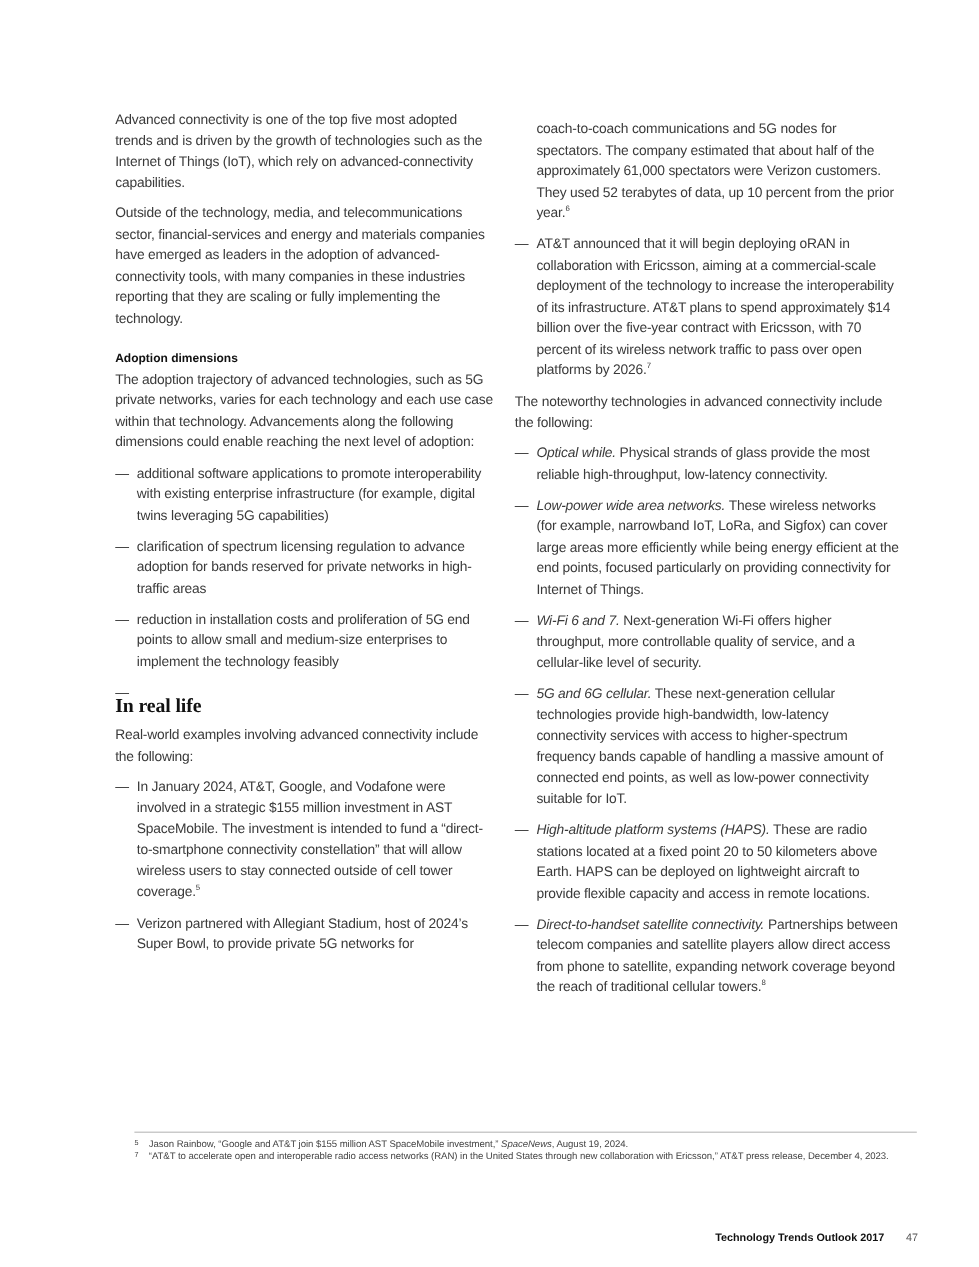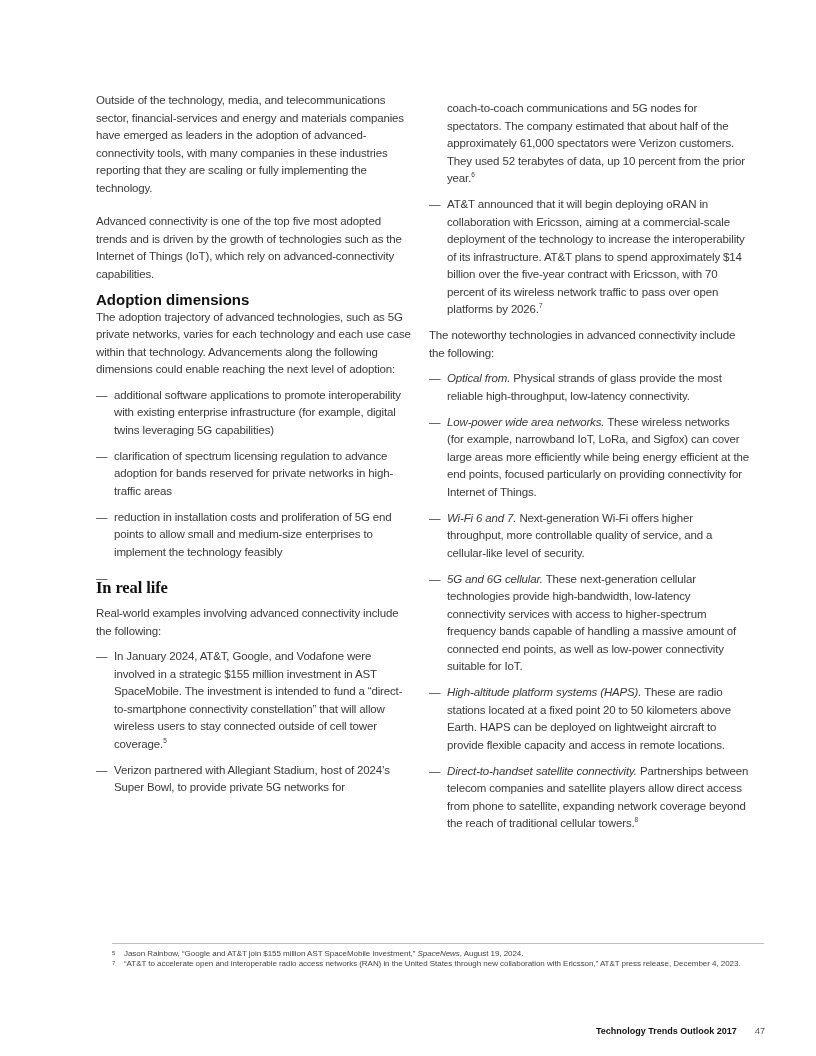--- a/index.html
+++ b/index.html
@@ -3,43 +3,43 @@
 <meta charset="utf-8">
 <style>
   html, body { margin: 0; padding: 0; background: #ffffff; }
   body { width: 816px; height: 1056px; position: relative; overflow: hidden;
          font-family: "Liberation Sans", sans-serif; color: #3a3a3a; }
   .col { position: absolute; top: 92px; }
   .col-left { left: 96px; width: 318px; }
   .col-right { left: 429px; width: 320px; top: 100px; }
   h2 { font-family: "Liberation Serif", serif; font-weight: bold; font-size: 16.5px;
        color: #111; margin: 0 0 6px 0; line-height: 22px; letter-spacing: -0.1px; }
-  h3 { font-size: 15px; font-weight: bold; color: #111; margin: 0; line-height: 17.5px; }
+  h3 { font-size: 10px; font-weight: bold; color: #111; margin: 0; line-height: 17.5px; }
   p { font-size: 11.5px; line-height: 17.5px; margin: 0 0 8px 0; letter-spacing: -0.15px; }
   ul.dash { list-style: none; margin: 0; padding: 0; }
   ul.dash li { position: relative; padding-left: 18px; font-size: 11.5px; line-height: 17.5px;
                margin: 0 0 8.5px 0; letter-spacing: -0.15px; }
   ul.dash li .dash-mark { position: absolute; left: 0; top: 0; }
   sup { font-size: 6.5px; vertical-align: 5px; line-height: 0; }
   em { font-style: italic; }
   .gap-h2 { margin-top: 16px; }
   .cont { padding-left: 18px; font-size: 11.5px; line-height: 17.5px; margin: 0 0 8.5px 0; letter-spacing: -0.15px; }
   .footnotes { position: absolute; left: 112px; top: 943px; width: 652px; border-top: 1px solid #bdbdbd; padding-top: 5px; }
   .fn { position: relative; padding-left: 12px; font-size: 8px; line-height: 10px; color: #444; letter-spacing: -0.05px; }
   .fn .fn-num { position: absolute; left: 0; top: -1px; font-size: 6px; }
   .footer { position: absolute; top: 1026px; left: 560px; width: 205px; font-size: 9px; }
   .footer .ft-title { position: absolute; left: 36px; font-weight: bold; color: #111; }
   .footer .ft-page { position: absolute; right: 0; color: #555; }
 </style>
 </head>
 <body>
 
 <div class="col col-left">
+  <p>Advanced connectivity is one of the top five most adopted trends and is driven by the growth of technologies such as the Internet of Things (IoT), which rely on advanced-connectivity capabilities.</p>
   <p style="margin-bottom:16px">Outside of the technology, media, and telecommunications sector, financial-services and energy and materials companies have emerged as leaders in the adoption of advanced-connectivity tools, with many companies in these industries reporting that they are scaling or fully implementing the technology.</p>
-  <p>Advanced connectivity is one of the top five most adopted trends and is driven by the growth of technologies such as the Internet of Things (IoT), which rely on advanced-connectivity capabilities.</p>
   <h3>Adoption dimensions</h3>
   <p>The adoption trajectory of advanced technologies, such as 5G private networks, varies for each technology and each use case within that technology. Advancements along the following dimensions could enable reaching the next level of adoption:</p>
   <ul class="dash">
     <li><span class="dash-mark">—</span><span>additional software applications to promote interoperability with existing enterprise infrastructure (for example, digital twins leveraging 5G capabilities)</span></li>
     <li><span class="dash-mark">—</span><span>clarification of spectrum licensing regulation to advance adoption for bands reserved for private networks in high-traffic areas</span></li>
     <li><span class="dash-mark">—</span><span>reduction in installation costs and proliferation of 5G end points to allow small and medium-size enterprises to implement the technology feasibly</span></li>
     <li><span class="dash-mark">—</span></li>
   </ul>
 
   <h2 class="gap-h2">In real life</h2>
@@ -51,21 +51,21 @@
 </div>
 
 <div class="col col-right">
   <div class="cont"><span>coach-to-coach communications and 5G nodes for spectators. The company estimated that about half of the approximately 61,000 spectators were Verizon customers. They used 52 terabytes of data, up 10 percent from the prior year.</span><sup>6</sup></div>
   <ul class="dash">
     <li><span class="dash-mark">—</span><span>AT&amp;T announced that it will begin deploying oRAN in collaboration with Ericsson, aiming at a commercial-scale deployment of the technology to increase the interoperability of its infrastructure. AT&amp;T plans to spend approximately $14 billion over the five-year contract with Ericsson, with 70 percent of its wireless network traffic to pass over open platforms by 2026.</span><sup>7</sup></li>
   </ul>
 
   <p>The noteworthy technologies in advanced connectivity include the following:</p>
   <ul class="dash">
-    <li><span class="dash-mark">—</span><em>Optical from.</em><span> Physical strands of glass provide the most reliable high-throughput, low-latency connectivity.</span></li>
+    <li><span class="dash-mark">—</span><em>Optical while.</em><span> Physical strands of glass provide the most reliable high-throughput, low-latency connectivity.</span></li>
     <li><span class="dash-mark">—</span><em>Low-power wide area networks.</em><span> These wireless networks (for example, narrowband IoT, LoRa, and Sigfox) can cover large areas more efficiently while being energy efficient at the end points, focused particularly on providing connectivity for Internet of Things.</span></li>
     <li><span class="dash-mark">—</span><em>Wi-Fi 6 and 7.</em><span> Next-generation Wi-Fi offers higher throughput, more controllable quality of service, and a cellular-like level of security.</span></li>
     <li><span class="dash-mark">—</span><em>5G and 6G cellular.</em><span> These next-generation cellular technologies provide high-bandwidth, low-latency connectivity services with access to higher-spectrum frequency bands capable of handling a massive amount of connected end points, as well as low-power connectivity suitable for IoT.</span></li>
     <li><span class="dash-mark">—</span><em>High-altitude platform systems (HAPS).</em><span> These are radio stations located at a fixed point 20 to 50 kilometers above Earth. HAPS can be deployed on lightweight aircraft to provide flexible capacity and access in remote locations.</span></li>
     <li><span class="dash-mark">—</span><em>Direct-to-handset satellite connectivity.</em><span> Partnerships between telecom companies and satellite players allow direct access from phone to satellite, expanding network coverage beyond the reach of traditional cellular towers.</span><sup>8</sup></li>
   </ul>
 </div>
 
 <div class="footnotes">
   <div class="fn"><span class="fn-num">5</span><span>Jason Rainbow, “Google and AT&amp;T join $155 million AST SpaceMobile investment,” </span><em>SpaceNews</em><span>, August 19, 2024.</span></div>

